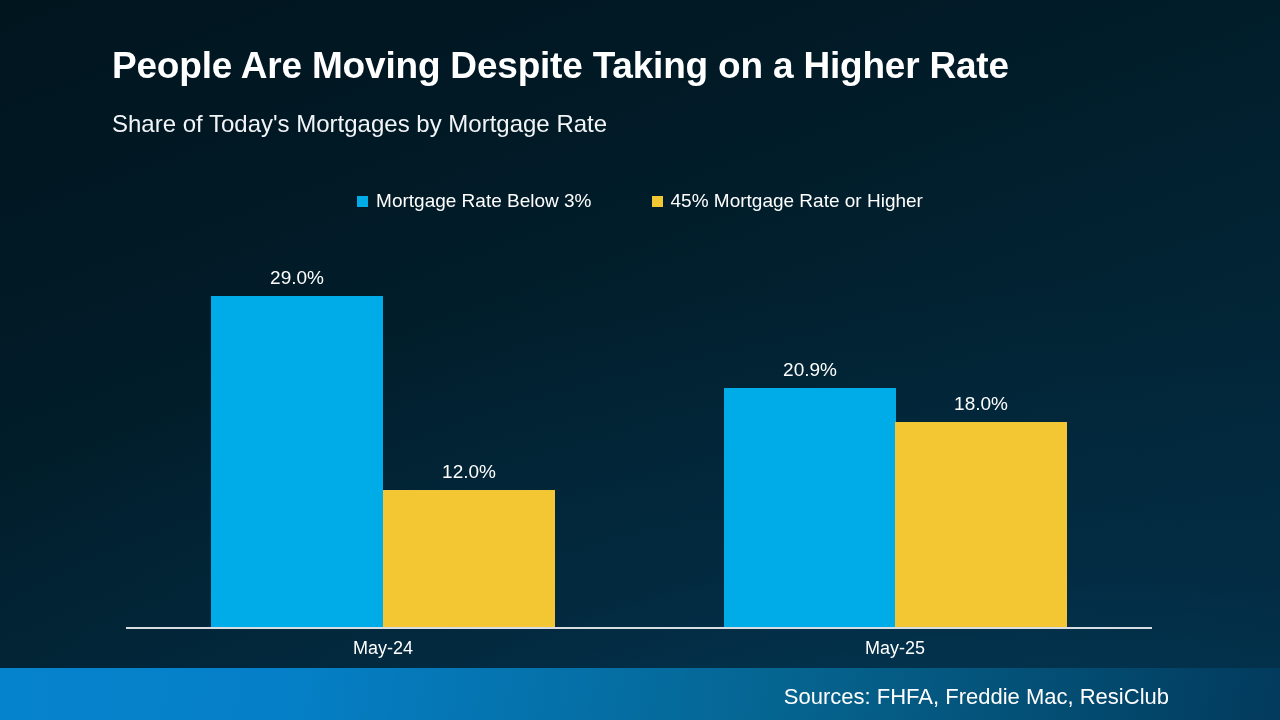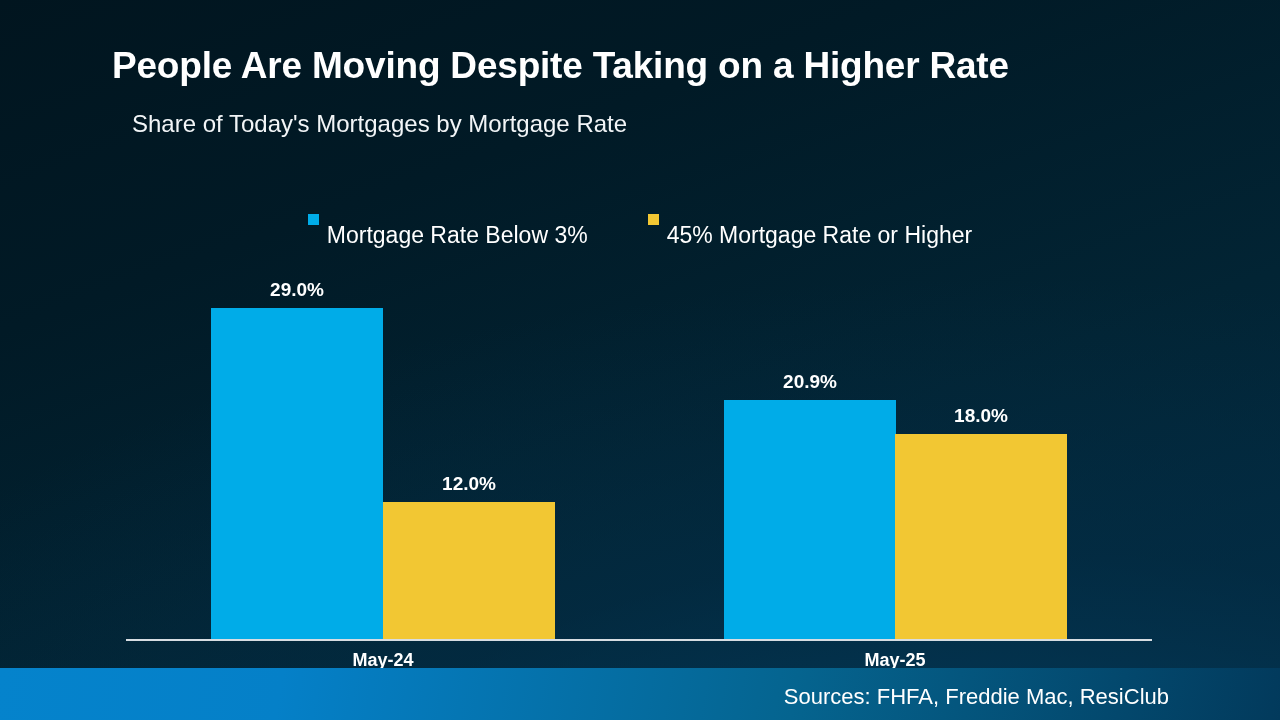--- a/index.html
+++ b/index.html
@@ -36,21 +36,20 @@
   #subtitle {
     position: absolute;
     left: 112px;
     top: 110px;
     width: 1100px;
     font-size: 24px;
     font-weight: normal;
     color: #f2f5f7;
     line-height: 1.2;
     white-space: nowrap;
-    margin-left: 20px;
   }
 
   
   #legend {
     position: absolute;
     left: 0;
     top: 190px;
     width: 1280px;
     display: flex;
     justify-content: center;
@@ -62,34 +61,32 @@
     align-items: center;
     gap: 8px;
   }
   .legend-swatch {
     width: 11px;
     height: 11px;
     flex: 0 0 auto;
     display: block;
   }
   .legend-label {
-    font-size: 23px;
+    font-size: 19px;
     color: #ffffff;
     white-space: nowrap;
-    margin-top: 32px;
   }
 
   
   #plot {
     position: absolute;
     left: 0;
-    top: 16px;
+    top: 4px;
     width: 1280px;
     height: 555px;
-    font-weight: bold;
   }
   .bar {
     position: absolute;
     display: block;
   }
   .bar-label {
     position: absolute;
     font-size: 19px;
     color: #ffffff;
     text-align: center;

